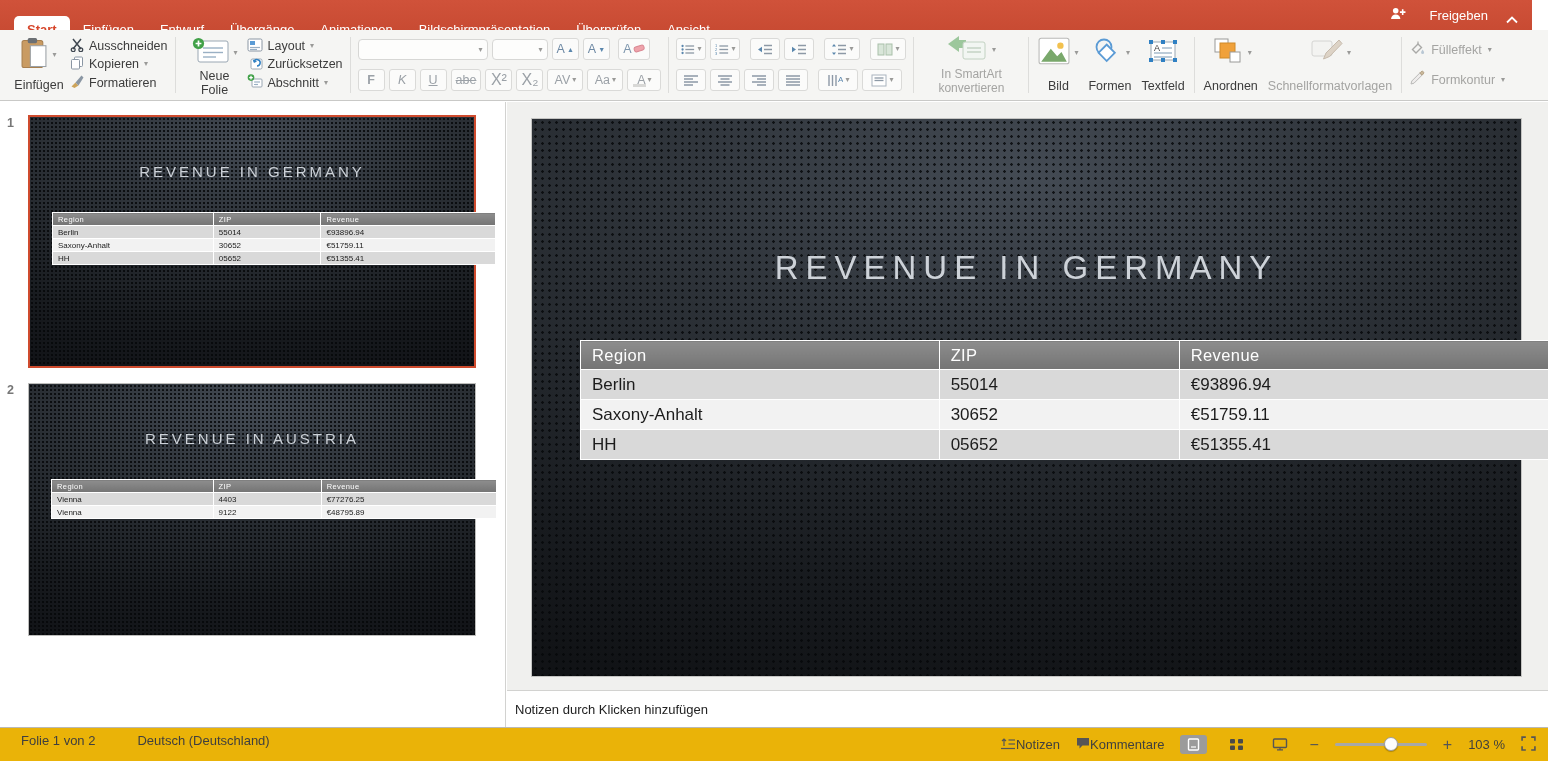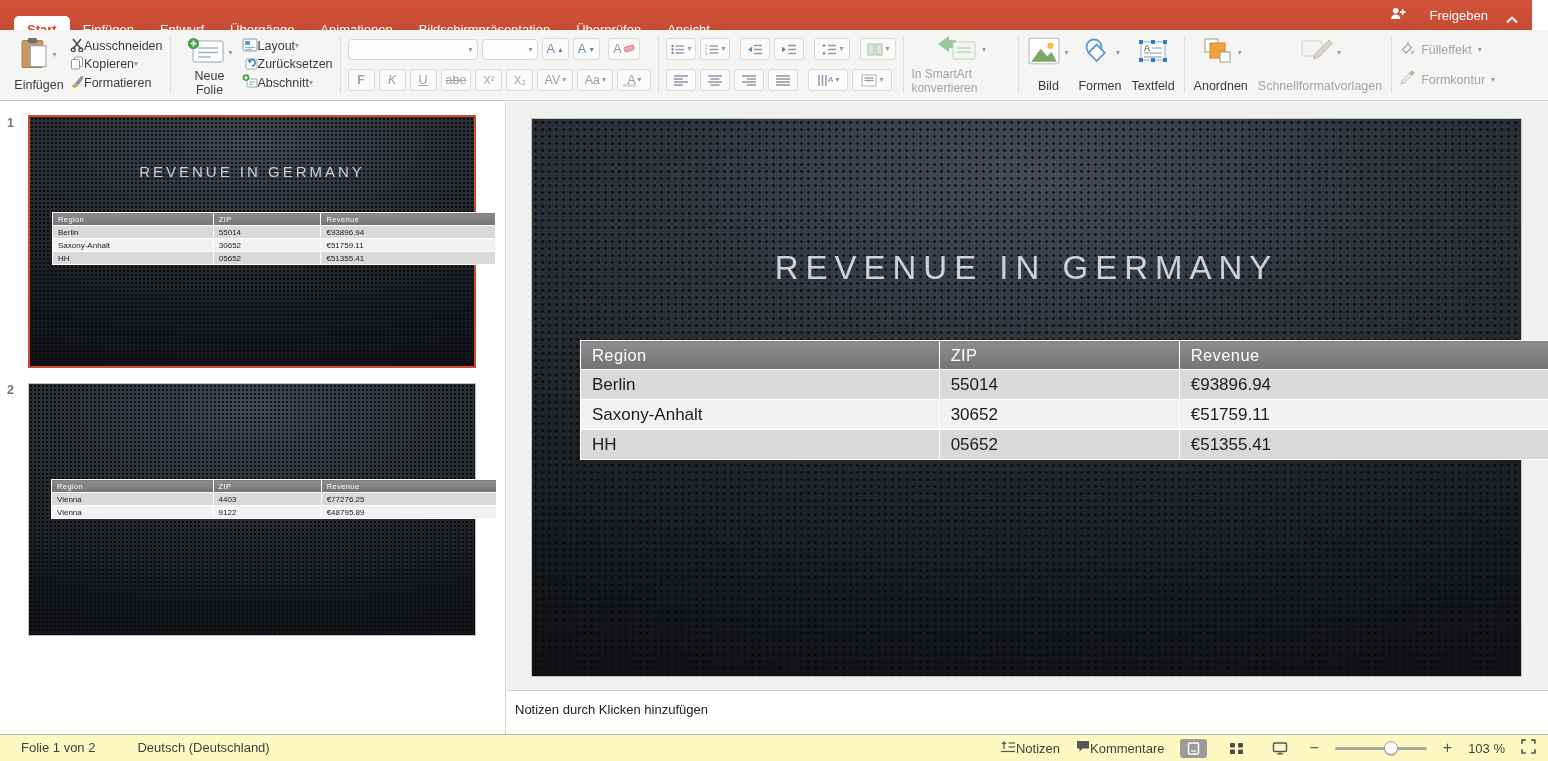--- a/index.html
+++ b/index.html
@@ -13,38 +13,38 @@
   .tab.active{background:#fff;color:#d6452a;font-weight:bold}
   .share{position:absolute;right:44px;top:7px;display:flex;align-items:center;gap:22px;color:#fff;font-size:13px}
   .collapse{position:absolute;right:14px;top:10px}
 
   
   .ribbon{position:absolute;left:0;top:30px;right:0;height:71px;background:#f5f5f3;border-bottom:1px solid #c9c9c7;display:flex;align-items:stretch;padding:5px 6px 5px 8px}
   .sep{width:1px;background:#dddddb;margin:2px 7px}
   .grp{display:flex;flex-direction:column}
   .biglbl{font-size:12.5px;color:#3c3c3c;text-align:center;line-height:1.15}
   .caret{font-size:8px;color:#9a9a98;line-height:1}
-  .rowbtn{display:flex;align-items:center;font-size:12.5px;color:#3c3c3c;height:20px;white-space:nowrap}
+  .rowbtn{display:flex;align-items:center;gap:5px;font-size:12.5px;color:#3c3c3c;height:20px;white-space:nowrap}
   .g-paste{align-items:center;width:62px;justify-content:space-between;padding:2px 0 3px}
   .g-clip,.g-layout{justify-content:space-between;padding:2px 0 3px}
   .g-new{align-items:center;width:64px;justify-content:space-between;padding:2px 0 3px}
   .iconbox{display:flex;align-items:center;justify-content:center}
   .g-font{justify-content:space-between;padding:3px 0 4px}
   .frow{display:flex;align-items:center;gap:4px}
   .combo{position:relative;height:21px;background:#fdfdfc;border:1px solid #d7d7d5;border-radius:4px}
   .combo .caret{position:absolute;right:4px;top:6px}
   .sqbtn{height:22px;min-width:27px;border:1px solid #dadad8;background:#fbfbfa;border-radius:3px;display:flex;align-items:center;justify-content:center;gap:2px;font-size:12.5px;color:#9ba1a7;padding:0 4px}
   .sqbtn.en{color:#6f8aa5}
   .fbtn-b{font-weight:bold}.fbtn-i{font-style:italic}.fbtn-u span{text-decoration:underline}.fbtn-s span{text-decoration:line-through}
-  .sup{font-size:11px}
+  .sup{font-size:16px}
   .colorbar{position:absolute;left:5px;bottom:3px;width:13px;height:3px;background:#d8d8d6}
   .g-para{justify-content:space-between;padding:3px 0 4px}
   .picon{width:30px}
   .g-smart{justify-content:center;align-items:center;width:100px;gap:2px}
-  .smartlbl{font-size:12px;color:#a4a4a2;line-height:1.2}
+  .smartlbl{font-size:12px;color:#a4a4a2;text-align:center;line-height:1.2}
   .g-ins{flex-direction:row;gap:10px;padding:2px 2px}
   .insitem{display:flex;flex-direction:column;align-items:center;justify-content:space-between}
   .inslbl{font-size:12.5px;color:#3c3c3c}
   .dim{color:#a4a4a2}
   .g-shape{justify-content:space-between;padding:5px 0 6px}
   .shrow{display:flex;align-items:center;gap:6px;font-size:12.5px;color:#a4a4a2}
 
   
   .panel{position:absolute;left:0;top:102px;width:506px;bottom:27px;background:#fff;border-right:1px solid #d2d2d0}
   .slnum{position:absolute;left:7px;font-size:12.5px;font-weight:bold;color:#777}
@@ -77,21 +77,21 @@
                radial-gradient(115% 95% at 50% 10%, #444b54 0%, #2c3137 38%, #181b1f 78%, #111316 100%)}
   .sl-title{position:absolute;top:130px;left:0;width:100%;text-align:center;font-size:33px;letter-spacing:7px;color:#cdd2d8;font-weight:400}
   .sl-table{position:absolute;left:48px;top:221px;width:917px}
   .sl-table th{height:29px;font-size:16.5px;padding-left:11px;letter-spacing:.4px}
   .sl-table td{height:30px;font-size:17px;padding-left:11px}
 
   
   .notes{position:absolute;left:507px;right:0;top:690px;height:60px;background:#fff;border-top:1px solid #d2d2d0;padding:11px 0 0 8px;font-size:13px;color:#222}
 
   
-  .status{position:absolute;left:0;bottom:0;right:0;height:27px;background:#fef9c3;border-top:1px solid #b9b9b7;font-size:13px;color:#3f3f3f}
+  .status{position:absolute;left:0;bottom:0;right:0;height:34px;background:#eab308;border-top:1px solid #b9b9b7;font-size:13px;color:#3f3f3f}
   .st-left{position:absolute;left:21px;top:5px;display:flex;gap:42px}
   .st-right{position:absolute;right:12px;top:0;height:100%;display:flex;align-items:center;gap:16px}
   .stbtn{display:flex;align-items:center;gap:0}
   .viewbtn{width:27px;height:19px;border-radius:3px;display:flex;align-items:center;justify-content:center}
   .viewbtn.sel{background:#9b9b9b}
   .zoomtrack{position:relative;width:92px;height:3px;background:#a8a8a6;border-radius:2px}
   .zoomthumb{position:absolute;left:53%;top:-6px;width:14px;height:14px;border-radius:50%;background:#fdfdfd;border:1px solid #9f9f9d;box-shadow:0 1px 1px rgba(0,0,0,.25)}
 </style>
 </head>
 <body>
@@ -577,20 +577,21 @@
                 <td>05652</td>
                 <td>€51355.41</td>
               </tr>
             </tbody>
           </table>
       </div>
     </div>
     <div class="slnum" style="top:281px">2</div>
     <div class="thumb unsel" style="top:281px">
       <div class="darkslide">
+        <div class="tm-title">REVENUE IN AUSTRIA</div>
         <table class="slidetbl tm-table">
             <thead>
               <tr>
                 <th>Region</th>
                 <th>ZIP</th>
                 <th>Revenue</th>
               </tr>
             </thead>
             <tbody>
               <tr>

